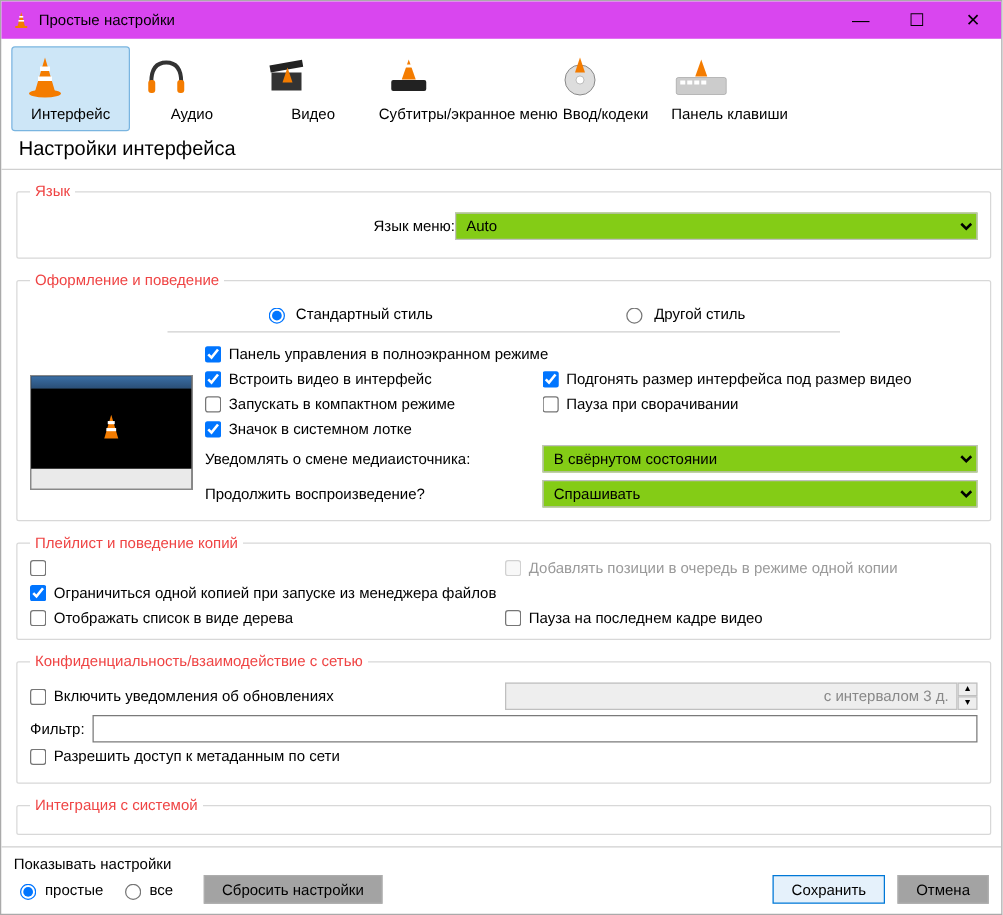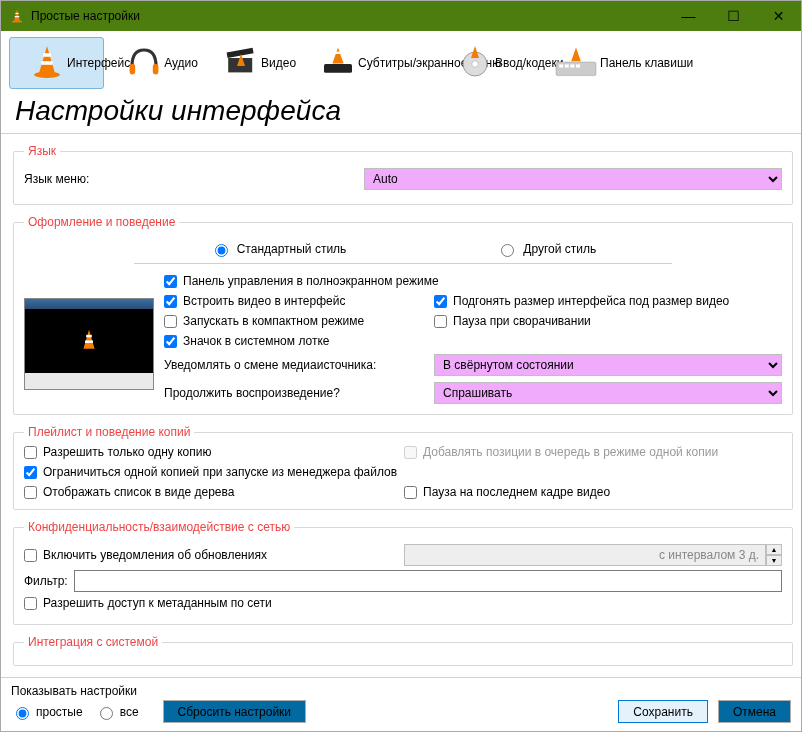--- a/index.html
+++ b/index.html
@@ -1,35 +1,35 @@
 <!DOCTYPE html>
 <html><head>
 <meta charset="utf-8">
 <style>
 * { box-sizing: border-box; font-family: "Segoe UI", Tahoma, sans-serif; font-size: 12px; }
 html, body { margin: 0; padding: 0; }
 body { background: #fff; width: 802px; height: 732px; overflow: hidden; display: flex; flex-direction: column; border: 1px solid #aaa; }
-.titlebar { height: 30px; display: flex; align-items: center; padding: 0 0 0 8px; background: #4d7c0f; }
+.titlebar { height: 30px; display: flex; align-items: center; padding: 0 0 0 8px; background: #d946ef; }
 .titlebar .title { flex: 1; }
 .titlebar .btn { width: 45px; height: 30px; display: flex; align-items: center; justify-content: center; font-size: 14px; }
 .titlebar .cone-icon { width: 16px; height: 16px; margin-right: 6px; }
 .tabs { display: flex; padding: 6px 8px 0 8px; gap: 2px; }
-.tab { width: 95px; display: flex; flex-direction: row; align-items: center; padding: 4px 2px 6px 17px; border: 1px solid transparent; border-radius: 3px; cursor: pointer; }
+.tab { width: 95px; display: flex; flex-direction: column; padding: 4px 2px 6px 2px; border: 1px solid transparent; border-radius: 3px; cursor: pointer; }
 .tab.big { width: 135px; }
 .tab.active { background: #cde6f7; border-color: #7ab5e0; }
 .tab .icon { width: 48px; height: 40px; display: flex; align-items: center; justify-content: center; }
 .tab .label { margin-top: 2px; text-align: center; white-space: nowrap; }
-.heading { font-size: 28px; padding: 6px 14px 6px 14px; font-style: italic; }
+.heading { font-size: 16px; padding: 6px 14px 6px 14px; }
 .hr { height: 1px; background: #d0d0d0; margin: 0 0 2px 0; }
 .scroll-area { flex: 1; overflow-y: scroll; padding: 4px 6px 4px 10px; }
 fieldset { border: 1px solid #d8d8d8; border-radius: 2px; margin: 4px 2px 10px 2px; padding: 6px 10px 10px 10px; }
 legend { padding: 0 4px; color: #ef4444; }
 .row { display: flex; align-items: center; margin: 4px 0; }
-.row > label.lbl { width: 340px; }
-select { flex: 1; height: 22px; background: #f0abfc; border: 1px solid #bfbfbf; padding: 0 4px; }
+.row > label.lbl { width: 340px; text-align: right; }
+select { flex: 1; height: 22px; background: #84cc16; border: 1px solid #bfbfbf; padding: 0 4px; }
 .radio-row { display: flex; justify-content: center; gap: 150px; padding: 6px 0; border-bottom: 1px solid #d0d0d0; margin: 0 110px 10px 110px; }
 .radio-row label { display: flex; align-items: center; gap: 6px; }
 .columns { display: flex; gap: 10px; }
 .preview { width: 130px; height: 92px; background: #111; border: 1px solid #888; position: relative; margin-top: 24px; }
 .preview .titlebg { position: absolute; top: 0; left: 0; right: 0; height: 10px; background: linear-gradient(#3a6ea5,#2a4e75); }
 .preview .body { position: absolute; top: 10px; left: 0; right: 0; bottom: 16px; background: #000; display: flex; align-items: center; justify-content: center; }
 .preview .ctrl { position: absolute; bottom: 0; left: 0; right: 0; height: 16px; background: #eaeaea; }
 .col2 { flex: 1; }
 .chk-grid { display: grid; grid-template-columns: 270px 1fr; row-gap: 6px; align-items: center; }
 .chk { display: flex; align-items: center; gap: 6px; }
@@ -43,21 +43,21 @@
 .spinner { flex: 1; display: flex; }
 .spinner .txt { flex: 1; height: 22px; border: 1px solid #bfbfbf; background: #eee; text-align: right; padding: 3px 6px 0 0; color: #888; }
 .spinner .arrows { width: 16px; display: flex; flex-direction: column; }
 .spinner .arr { flex: 1; border: 1px solid #bfbfbf; background: #eee; font-size: 7px; display: flex; align-items: center; justify-content: center; }
 .textin { flex: 1; height: 22px; border: 1px solid #7a7a7a; background: #fff; }
 .footer { border-top: 1px solid #d0d0d0; padding: 6px 10px 8px 10px; display: flex; align-items: flex-end; gap: 10px; }
 .footer .left { flex: 1; }
 .footer .show-label { display: block; margin-bottom: 2px; }
 .footer .radios { display: flex; gap: 12px; align-items: center; }
 .footer .radios label { display: flex; align-items: center; gap: 4px; }
-.btn-std { height: 23px; padding: 0 14px; background: #0369a1; border: 1px solid #adadad; cursor: pointer; }
+.btn-std { height: 23px; padding: 0 14px; background: #a3a3a3; border: 1px solid #adadad; cursor: pointer; }
 .btn-std.primary { border: 1px solid #0078d7; background: #e5f1fb; }
 .scroll-area::-webkit-scrollbar { width: 17px; }
 .scroll-area::-webkit-scrollbar-track { background: #f0f0f0; }
 .scroll-area::-webkit-scrollbar-thumb { background: #c2c2c2; border: 1px solid #a0a0a0; }
 </style>
 </head>
 <body>
 
 <div class="titlebar">
   <svg class="cone-icon" viewBox="0 0 100 100">
@@ -213,21 +213,20 @@
         </div>
       </div>
     </div>
   </fieldset>
 
   <fieldset>
     <legend>Плейлист и поведение копий</legend>
     <div class="playlist-grid">
       <label class="chk">
           <input type="checkbox" style=""> 
-          <span>Разрешить только одну копию</span>
         </label>
       <label class="chk muted">
           <input type="checkbox" disabled="" style=""> 
           <span>Добавлять позиции в очередь в режиме одной копии</span>
         </label>
       <label class="chk" style="grid-column:1/3">
           <input type="checkbox" checked="" style=""> 
           <span>Ограничиться одной копией при запуске из менеджера файлов</span>
         </label>
       <label class="chk">

